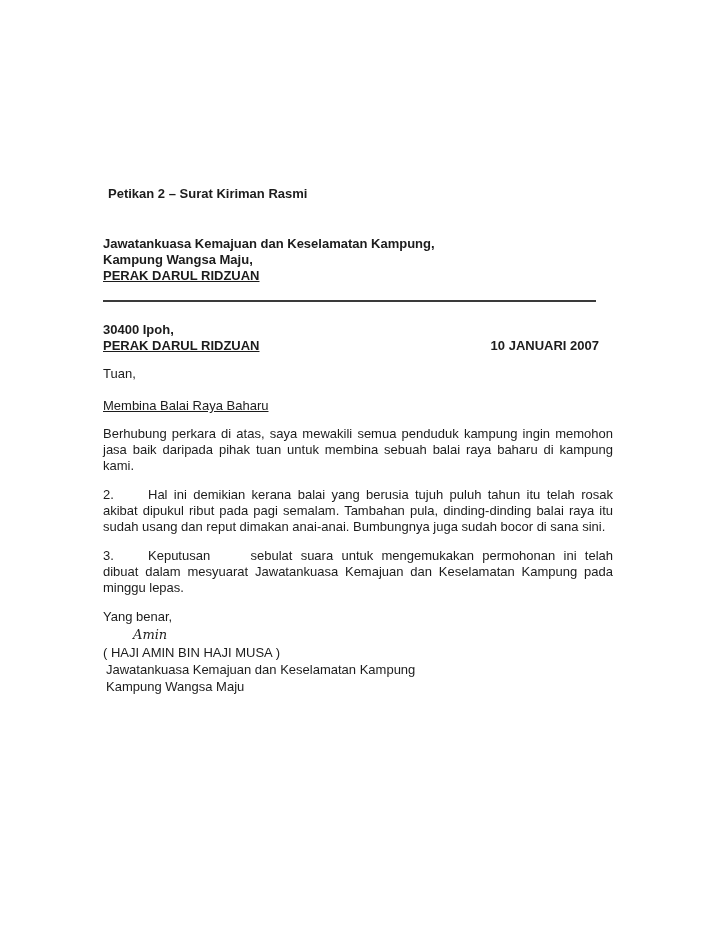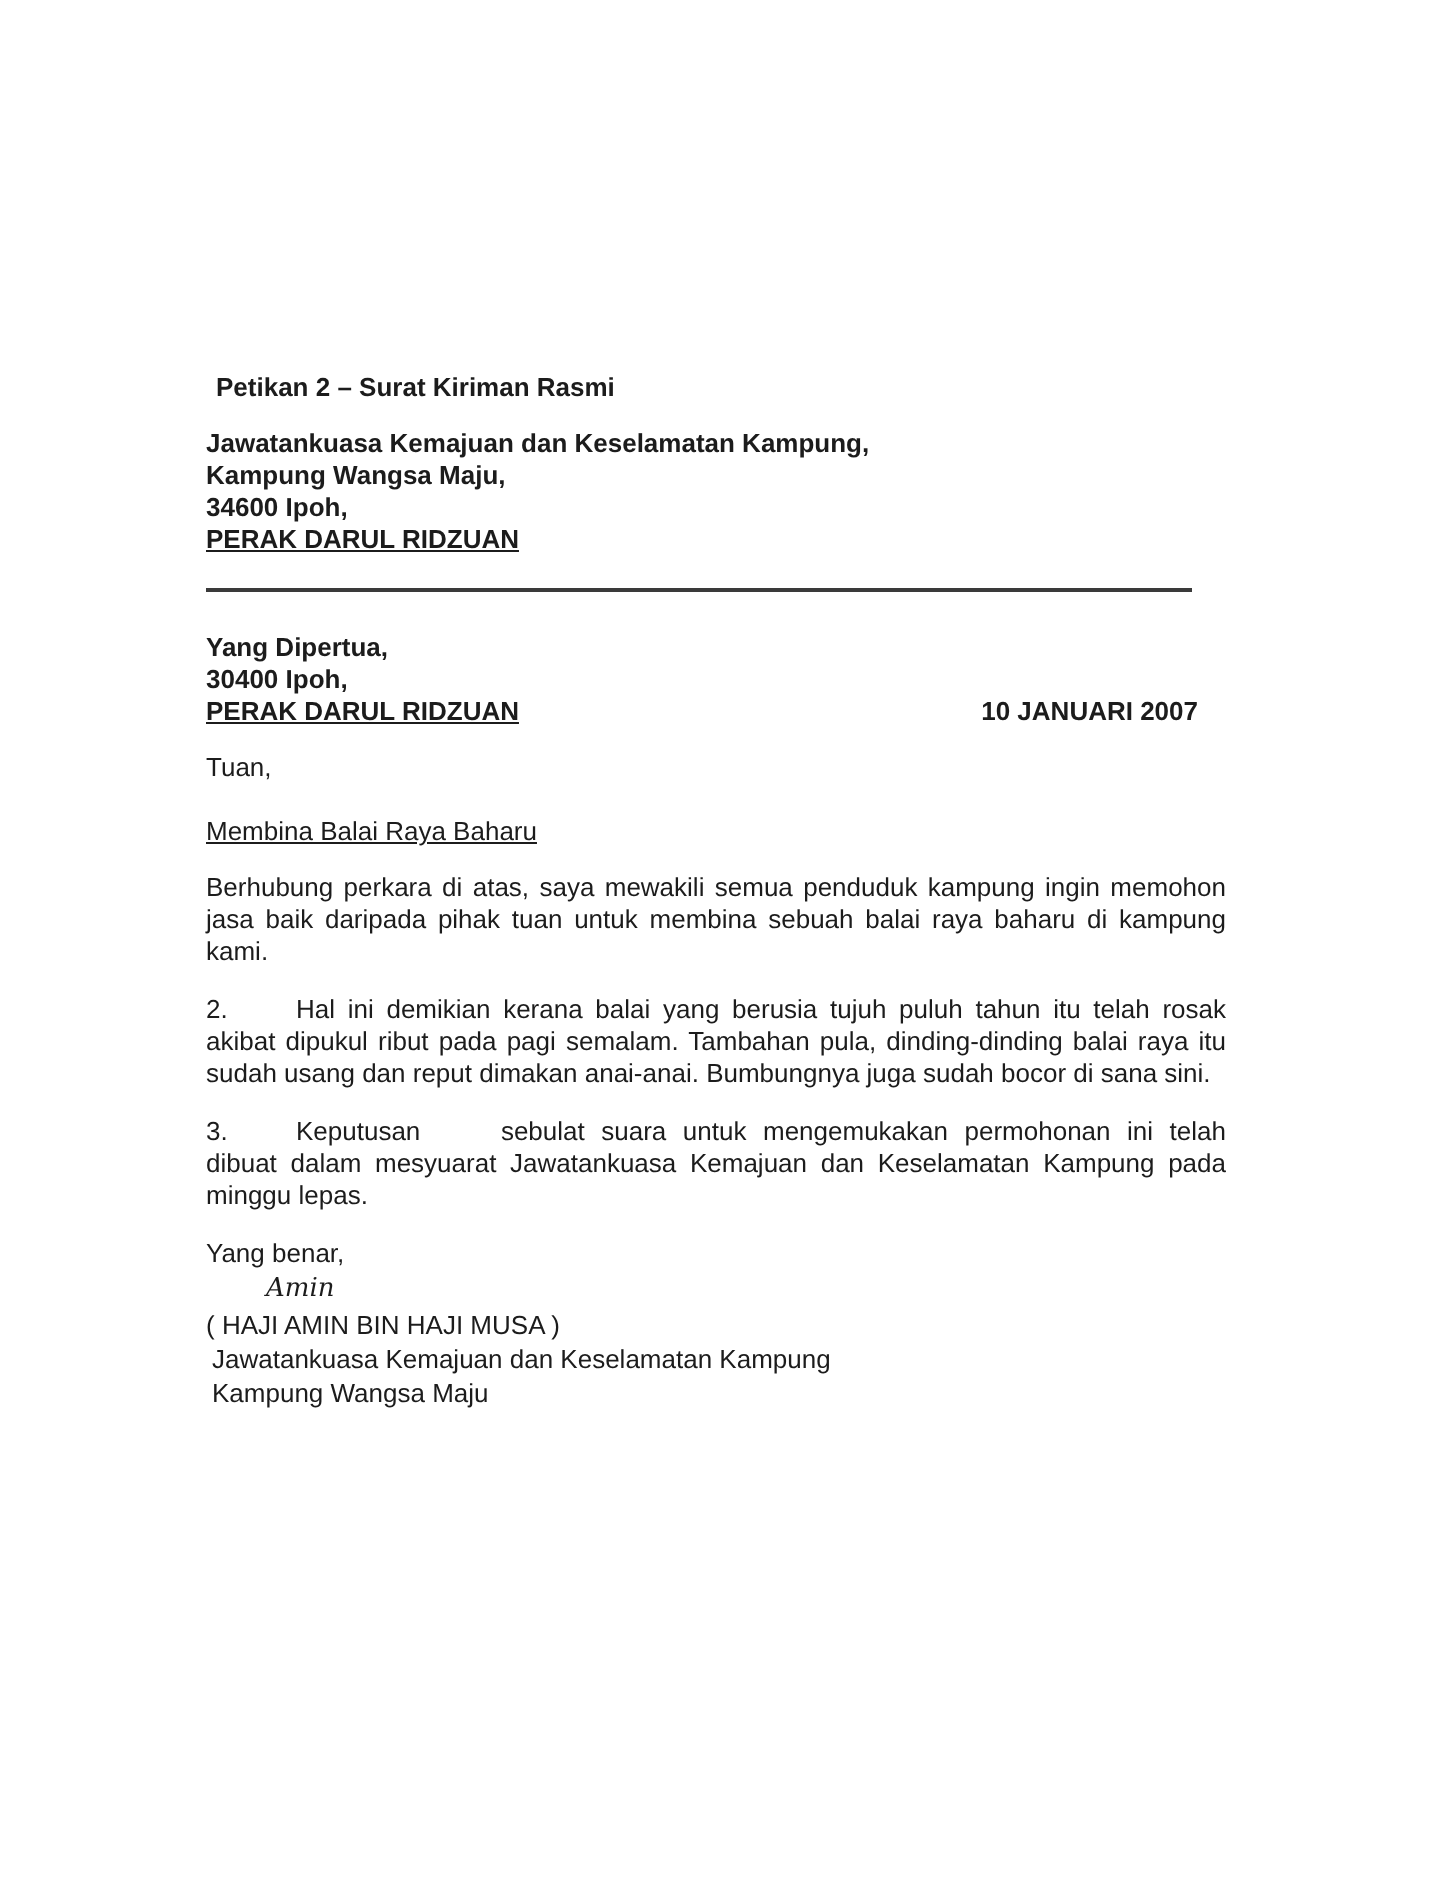--- a/index.html
+++ b/index.html
@@ -15,21 +15,21 @@
     position: absolute;
     left: 103px;
     top: 186px;
     width: 510px;
     font-size: 13px;
     line-height: 16px;
   }
   .title {
     font-weight: bold;
     padding-left: 5px;
-    margin-bottom: 12px;
+    margin-bottom: 34px;
   }
   .addr-line { line-height: 16px; font-weight: bold; }
   .underlined { text-decoration: underline; }
   .rule {
     border: none;
     border-top: 2px solid #3a3a3a;
     width: 493px;
     margin: 16px 0 20px 0;
     height: 0;
   }
@@ -70,28 +70,26 @@
 </head>
 <body>
 
 <div class="letter">
 
   <div class="title">Petikan 2 – Surat Kiriman Rasmi</div>
 
   <div class="sender-block">
     <div class="addr-line">Jawatankuasa Kemajuan dan Keselamatan Kampung,</div>
     <div class="addr-line">Kampung Wangsa Maju,</div>
-    <div class="addr-line">34600 Ipoh,</div>
     <div class="addr-line underlined">PERAK DARUL RIDZUAN</div>
   </div>
 
   <div class="rule"></div>
 
   <div class="recipient-block">
-    <div class="addr-line">Yang Dipertua,</div>
     <div class="addr-line">30400 Ipoh,</div>
     <div class="addr-line state-line">
       <span class="underlined">PERAK DARUL RIDZUAN</span>
       <span class="date">10 JANUARI 2007</span>
     </div>
   </div>
 
   <div class="salutation">Tuan,</div>
 
   <div class="subject">Membina Balai Raya Baharu</div>

